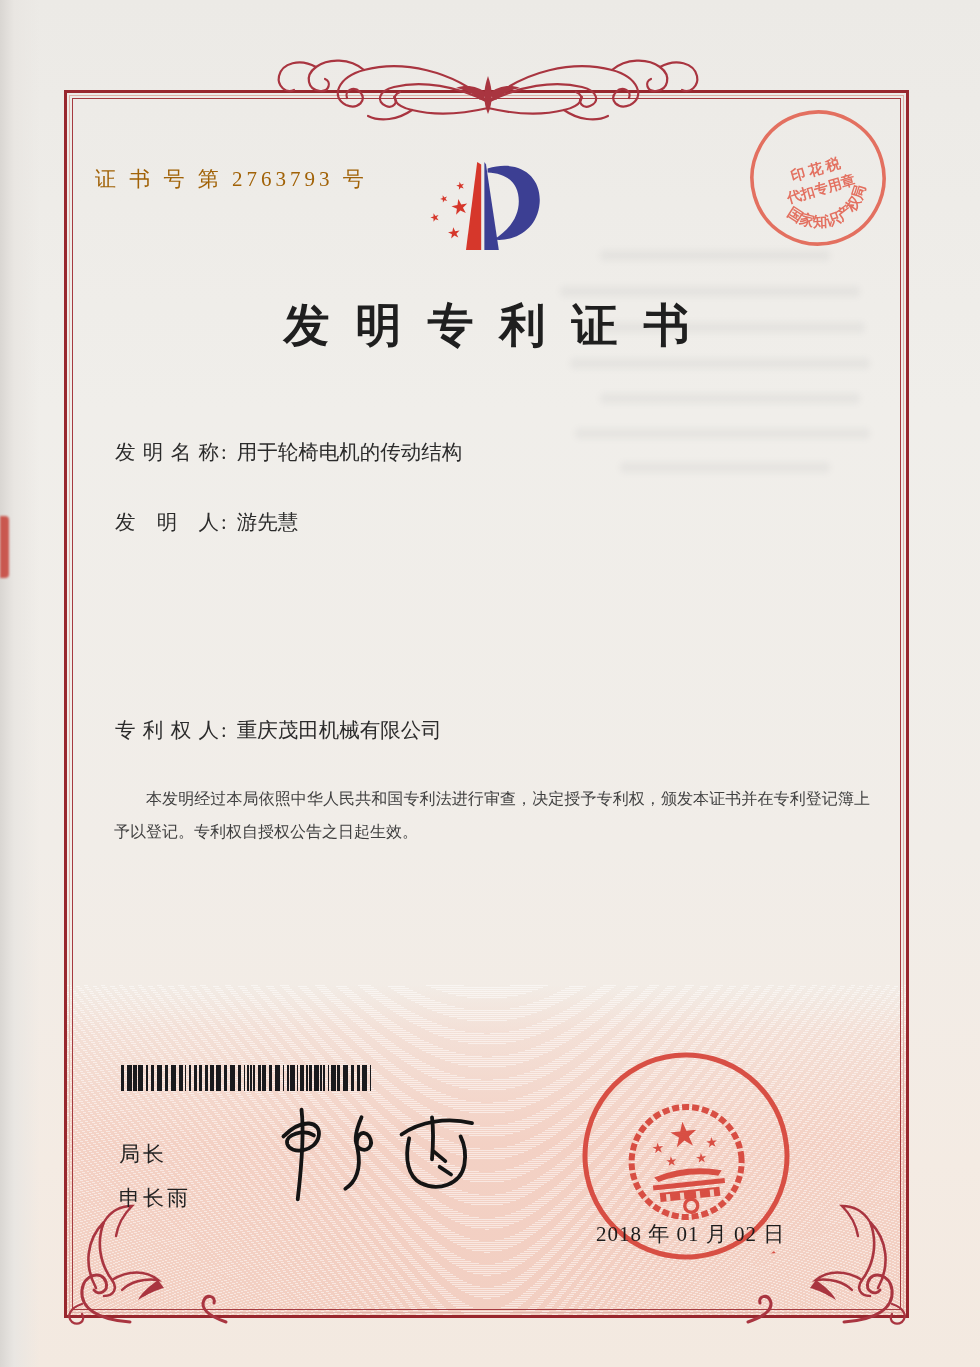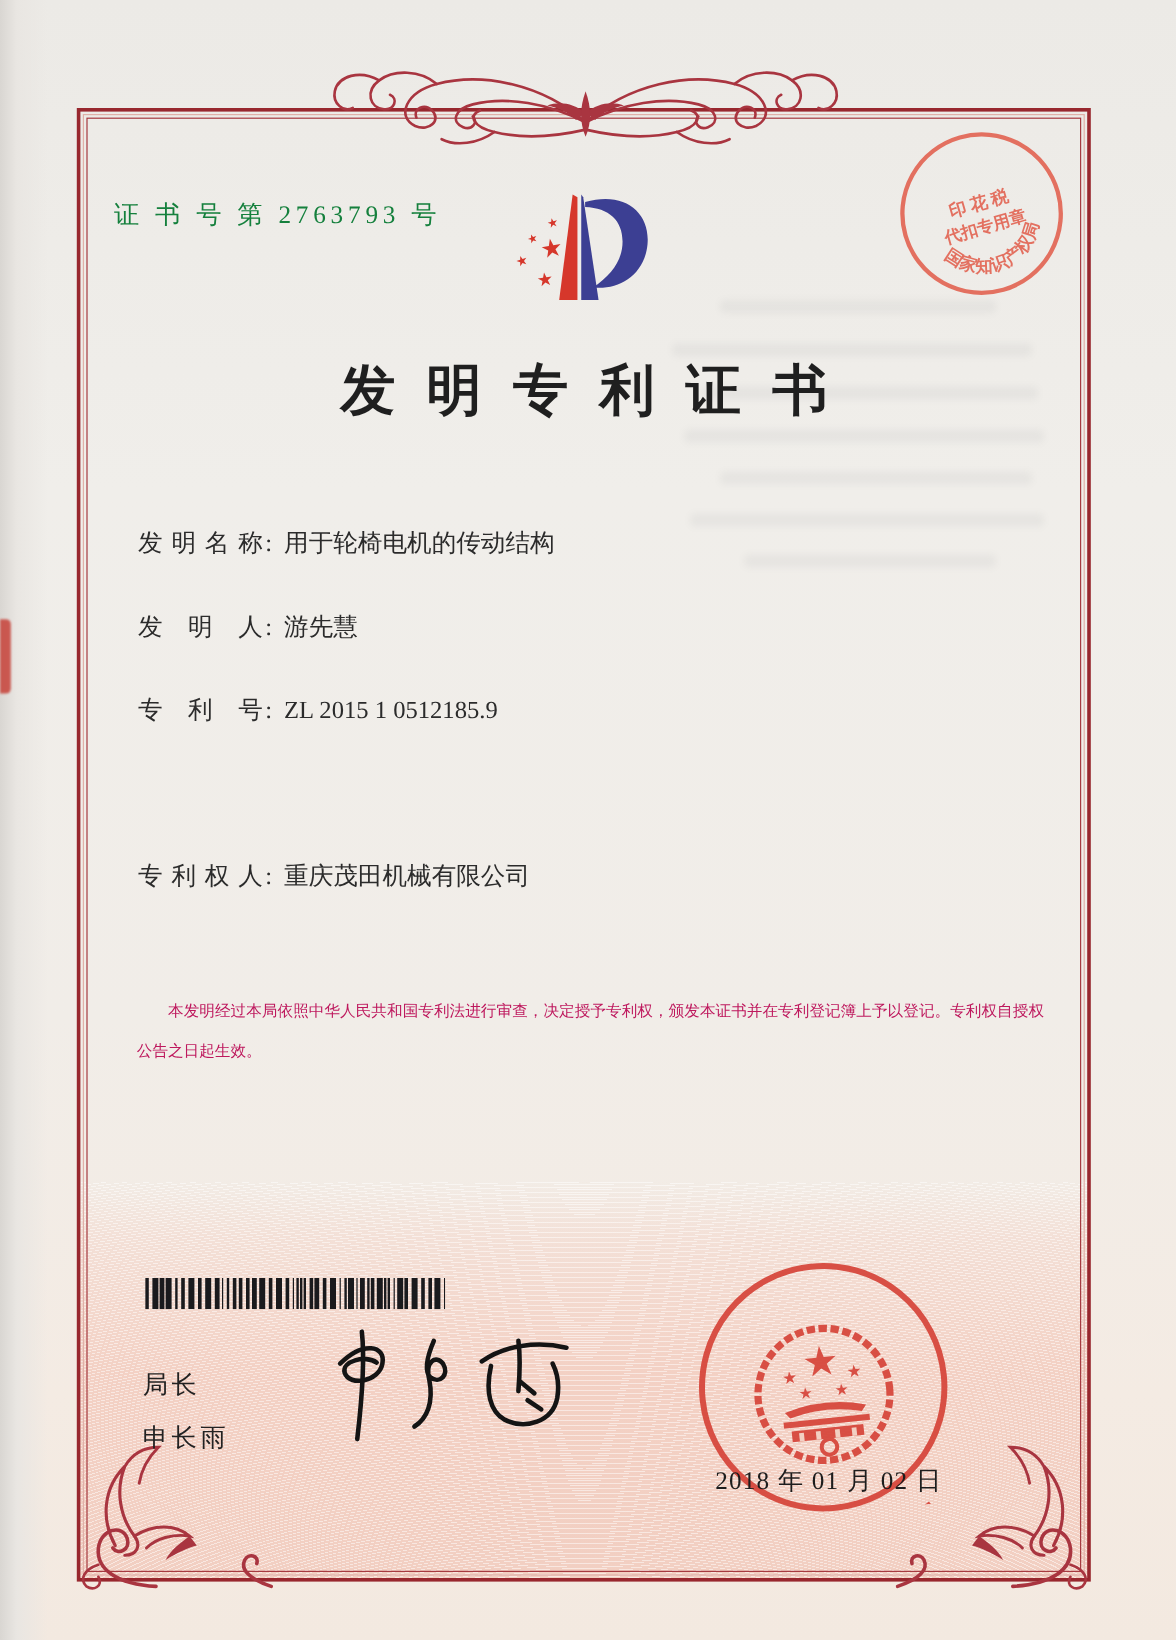--- a/index.html
+++ b/index.html
@@ -24,28 +24,28 @@
     background:
       repeating-radial-gradient(ellipse 1500px 560px at 50% 130%,
         rgba(255,255,255,.5) 0 1.4px, rgba(255,255,255,0) 1.4px 5.6px),
       linear-gradient(180deg, rgba(244,210,198,0) 0%, rgba(244,210,198,.45) 14%,
         rgba(243,206,193,.9) 48%, #f2cfc2 100%);}
 
   
   .ghost{background:#6b6f75;opacity:.07;filter:blur(3px);border-radius:4px;z-index:1;}
 
   
-  .certno{left:95px;top:165px;font-size:21px;letter-spacing:4px;color:#15803d;z-index:4;}
+  .certno{left:95px;top:165px;font-size:21px;letter-spacing:4px;color:#a16207;z-index:4;}
   .title{left:64px;top:295px;width:845px;text-align:center;font-size:46px;font-weight:600;
     color:#1f1f1f;letter-spacing:26px;text-indent:26px;z-index:4;}
   .field{left:115px;font-size:20.5px;color:#2b2b2b;z-index:4;white-space:nowrap;}
   .flabel{display:inline-block;width:104px;text-align:justify;text-align-last:justify;}
   .fcolon{margin:0 10px 0 2px;}
-  .body-text{left:114px;top:826px;width:756px;font-size:13px;line-height:33.4px;
-    color:#be185d;text-align:justify;z-index:4;}
+  .body-text{left:114px;top:782px;width:756px;font-size:16px;line-height:33.4px;
+    color:#404040;text-align:justify;z-index:4;}
   .body-text p{margin:0;text-indent:2em;}
   .director{left:119px;font-size:21px;letter-spacing:3px;color:#222;z-index:6;
     font-family:"Liberation Sans","DejaVu Sans",sans-serif;font-weight:500;}
   .seal-date{left:596px;top:1220px;font-size:21px;letter-spacing:1px;color:#1d1d1d;z-index:6;}
   .footer{left:64px;top:1281px;width:772px;text-align:center;font-size:16.5px;
     letter-spacing:2px;color:#3c3c3c;z-index:4;}
 
   
   .barcode{left:121px;top:1065px;width:250px;height:26px;z-index:4;overflow:hidden;
     white-space:nowrap;font-size:0;}
@@ -147,23 +147,20 @@
     <text x="0" y="16" text-anchor="middle" font-size="14" font-weight="bold" fill="#e2604e">代扣专用章</text>
   </svg>
 
   <div class="abs field" style="top:438px">
     <span class="flabel">发明名称</span><span class="fcolon">:</span><span>用于轮椅电机的传动结构</span>
   </div>
 
   <div class="abs title">发明专利证书</div>
   <div class="abs field" style="top:508px">
     <span class="flabel">发明人</span><span class="fcolon">:</span><span>游先慧</span>
-  </div>
-  <div class="abs field" style="top:577px">
-    <span class="flabel">专利号</span><span class="fcolon">:</span><span>ZL 2015 1 0512185.9</span>
   </div>
   <div class="abs field" style="top:716px">
     <span class="flabel">专利权人</span><span class="fcolon">:</span><span>重庆茂田机械有限公司</span>
   </div>
 
   <div class="abs body-text">
     <p>本发明经过本局依照中华人民共和国专利法进行审查，决定授予专利权，颁发本证书并在专利登记簿上予以登记。专利权自授权公告之日起生效。</p>
   </div>
 
   <div class="abs barcode"><span style="display:inline-block;height:26px;width:3.2px;background:#1a1a1d"></span><span style="display:inline-block;height:26px;width:3px"></span><span style="display:inline-block;height:26px;width:4.800000000000001px;background:#1a1a1d"></span><span style="display:inline-block;height:26px;width:1.5px"></span><span style="display:inline-block;height:26px;width:3.2px;background:#1a1a1d"></span><span style="display:inline-block;height:26px;width:1.5px"></span><span style="display:inline-block;height:26px;width:4.800000000000001px;background:#1a1a1d"></span><span style="display:inline-block;height:26px;width:3px"></span><span style="display:inline-block;height:26px;width:1.6px;background:#1a1a1d"></span><span style="display:inline-block;height:26px;width:3px"></span><span style="display:inline-block;height:26px;width:3.2px;background:#1a1a1d"></span><span style="display:inline-block;height:26px;width:3px"></span><span style="display:inline-block;height:26px;width:4.800000000000001px;background:#1a1a1d"></span><span style="display:inline-block;height:26px;width:3px"></span><span style="display:inline-block;height:26px;width:3.2px;background:#1a1a1d"></span><span style="display:inline-block;height:26px;width:3px"></span><span style="display:inline-block;height:26px;width:4.800000000000001px;background:#1a1a1d"></span><span style="display:inline-block;height:26px;width:3px"></span><span style="display:inline-block;height:26px;width:4.800000000000001px;background:#1a1a1d"></span><span style="display:inline-block;height:26px;width:1.5px"></span><span style="display:inline-block;height:26px;width:1.6px;background:#1a1a1d"></span><span style="display:inline-block;height:26px;width:3px"></span><span style="display:inline-block;height:26px;width:1.6px;background:#1a1a1d"></span><span style="display:inline-block;height:26px;width:3px"></span><span style="display:inline-block;height:26px;width:3.2px;background:#1a1a1d"></span><span style="display:inline-block;height:26px;width:1.5px"></span><span style="display:inline-block;height:26px;width:3.2px;background:#1a1a1d"></span><span style="display:inline-block;height:26px;width:3px"></span><span style="display:inline-block;height:26px;width:3.2px;background:#1a1a1d"></span><span style="display:inline-block;height:26px;width:1.5px"></span><span style="display:inline-block;height:26px;width:4.800000000000001px;background:#1a1a1d"></span><span style="display:inline-block;height:26px;width:1.5px"></span><span style="display:inline-block;height:26px;width:4.800000000000001px;background:#1a1a1d"></span><span style="display:inline-block;height:26px;width:3px"></span><span style="display:inline-block;height:26px;width:3.2px;background:#1a1a1d"></span><span style="display:inline-block;height:26px;width:3px"></span><span style="display:inline-block;height:26px;width:4.800000000000001px;background:#1a1a1d"></span><span style="display:inline-block;height:26px;width:3px"></span><span style="display:inline-block;height:26px;width:3.2px;background:#1a1a1d"></span><span style="display:inline-block;height:26px;width:3px"></span><span style="display:inline-block;height:26px;width:1.6px;background:#1a1a1d"></span><span style="display:inline-block;height:26px;width:1.5px"></span><span style="display:inline-block;height:26px;width:1.6px;background:#1a1a1d"></span><span style="display:inline-block;height:26px;width:1.5px"></span><span style="display:inline-block;height:26px;width:1.6px;background:#1a1a1d"></span><span style="display:inline-block;height:26px;width:1.5px"></span><span style="display:inline-block;height:26px;width:1.6px;background:#1a1a1d"></span><span style="display:inline-block;height:26px;width:3px"></span><span style="display:inline-block;height:26px;width:3.2px;background:#1a1a1d"></span><span style="display:inline-block;height:26px;width:1.5px"></span><span style="display:inline-block;height:26px;width:3.2px;background:#1a1a1d"></span><span style="display:inline-block;height:26px;width:3px"></span><span style="display:inline-block;height:26px;width:3.2px;background:#1a1a1d"></span><span style="display:inline-block;height:26px;width:3px"></span><span style="display:inline-block;height:26px;width:4.800000000000001px;background:#1a1a1d"></span><span style="display:inline-block;height:26px;width:3px"></span><span style="display:inline-block;height:26px;width:1.6px;background:#1a1a1d"></span><span style="display:inline-block;height:26px;width:3px"></span><span style="display:inline-block;height:26px;width:1.6px;background:#1a1a1d"></span><span style="display:inline-block;height:26px;width:1.5px"></span><span style="display:inline-block;height:26px;width:4.800000000000001px;background:#1a1a1d"></span><span style="display:inline-block;height:26px;width:1.5px"></span><span style="display:inline-block;height:26px;width:1.6px;background:#1a1a1d"></span><span style="display:inline-block;height:26px;width:1.5px"></span><span style="display:inline-block;height:26px;width:4.800000000000001px;background:#1a1a1d"></span><span style="display:inline-block;height:26px;width:1.5px"></span><span style="display:inline-block;height:26px;width:1.6px;background:#1a1a1d"></span><span style="display:inline-block;height:26px;width:1.5px"></span><span style="display:inline-block;height:26px;width:3.2px;background:#1a1a1d"></span><span style="display:inline-block;height:26px;width:1.5px"></span><span style="display:inline-block;height:26px;width:4.800000000000001px;background:#1a1a1d"></span><span style="display:inline-block;height:26px;width:1.5px"></span><span style="display:inline-block;height:26px;width:1.6px;background:#1a1a1d"></span><span style="display:inline-block;height:26px;width:1.5px"></span><span style="display:inline-block;height:26px;width:1.6px;background:#1a1a1d"></span><span style="display:inline-block;height:26px;width:3px"></span><span style="display:inline-block;height:26px;width:1.6px;background:#1a1a1d"></span><span style="display:inline-block;height:26px;width:1.5px"></span><span style="display:inline-block;height:26px;width:4.800000000000001px;background:#1a1a1d"></span><span style="display:inline-block;height:26px;width:1.5px"></span><span style="display:inline-block;height:26px;width:3.2px;background:#1a1a1d"></span><span style="display:inline-block;height:26px;width:3px"></span><span style="display:inline-block;height:26px;width:4.800000000000001px;background:#1a1a1d"></span><span style="display:inline-block;height:26px;width:3px"></span><span style="display:inline-block;height:26px;width:3.2px;background:#1a1a1d"></span><span style="display:inline-block;height:26px;width:3px"></span><span style="display:inline-block;height:26px;width:3.2px;background:#1a1a1d"></span><span style="display:inline-block;height:26px;width:1.5px"></span><span style="display:inline-block;height:26px;width:4.800000000000001px;background:#1a1a1d"></span><span style="display:inline-block;height:26px;width:3px"></span><span style="display:inline-block;height:26px;width:1.6px;background:#1a1a1d"></span></div>

